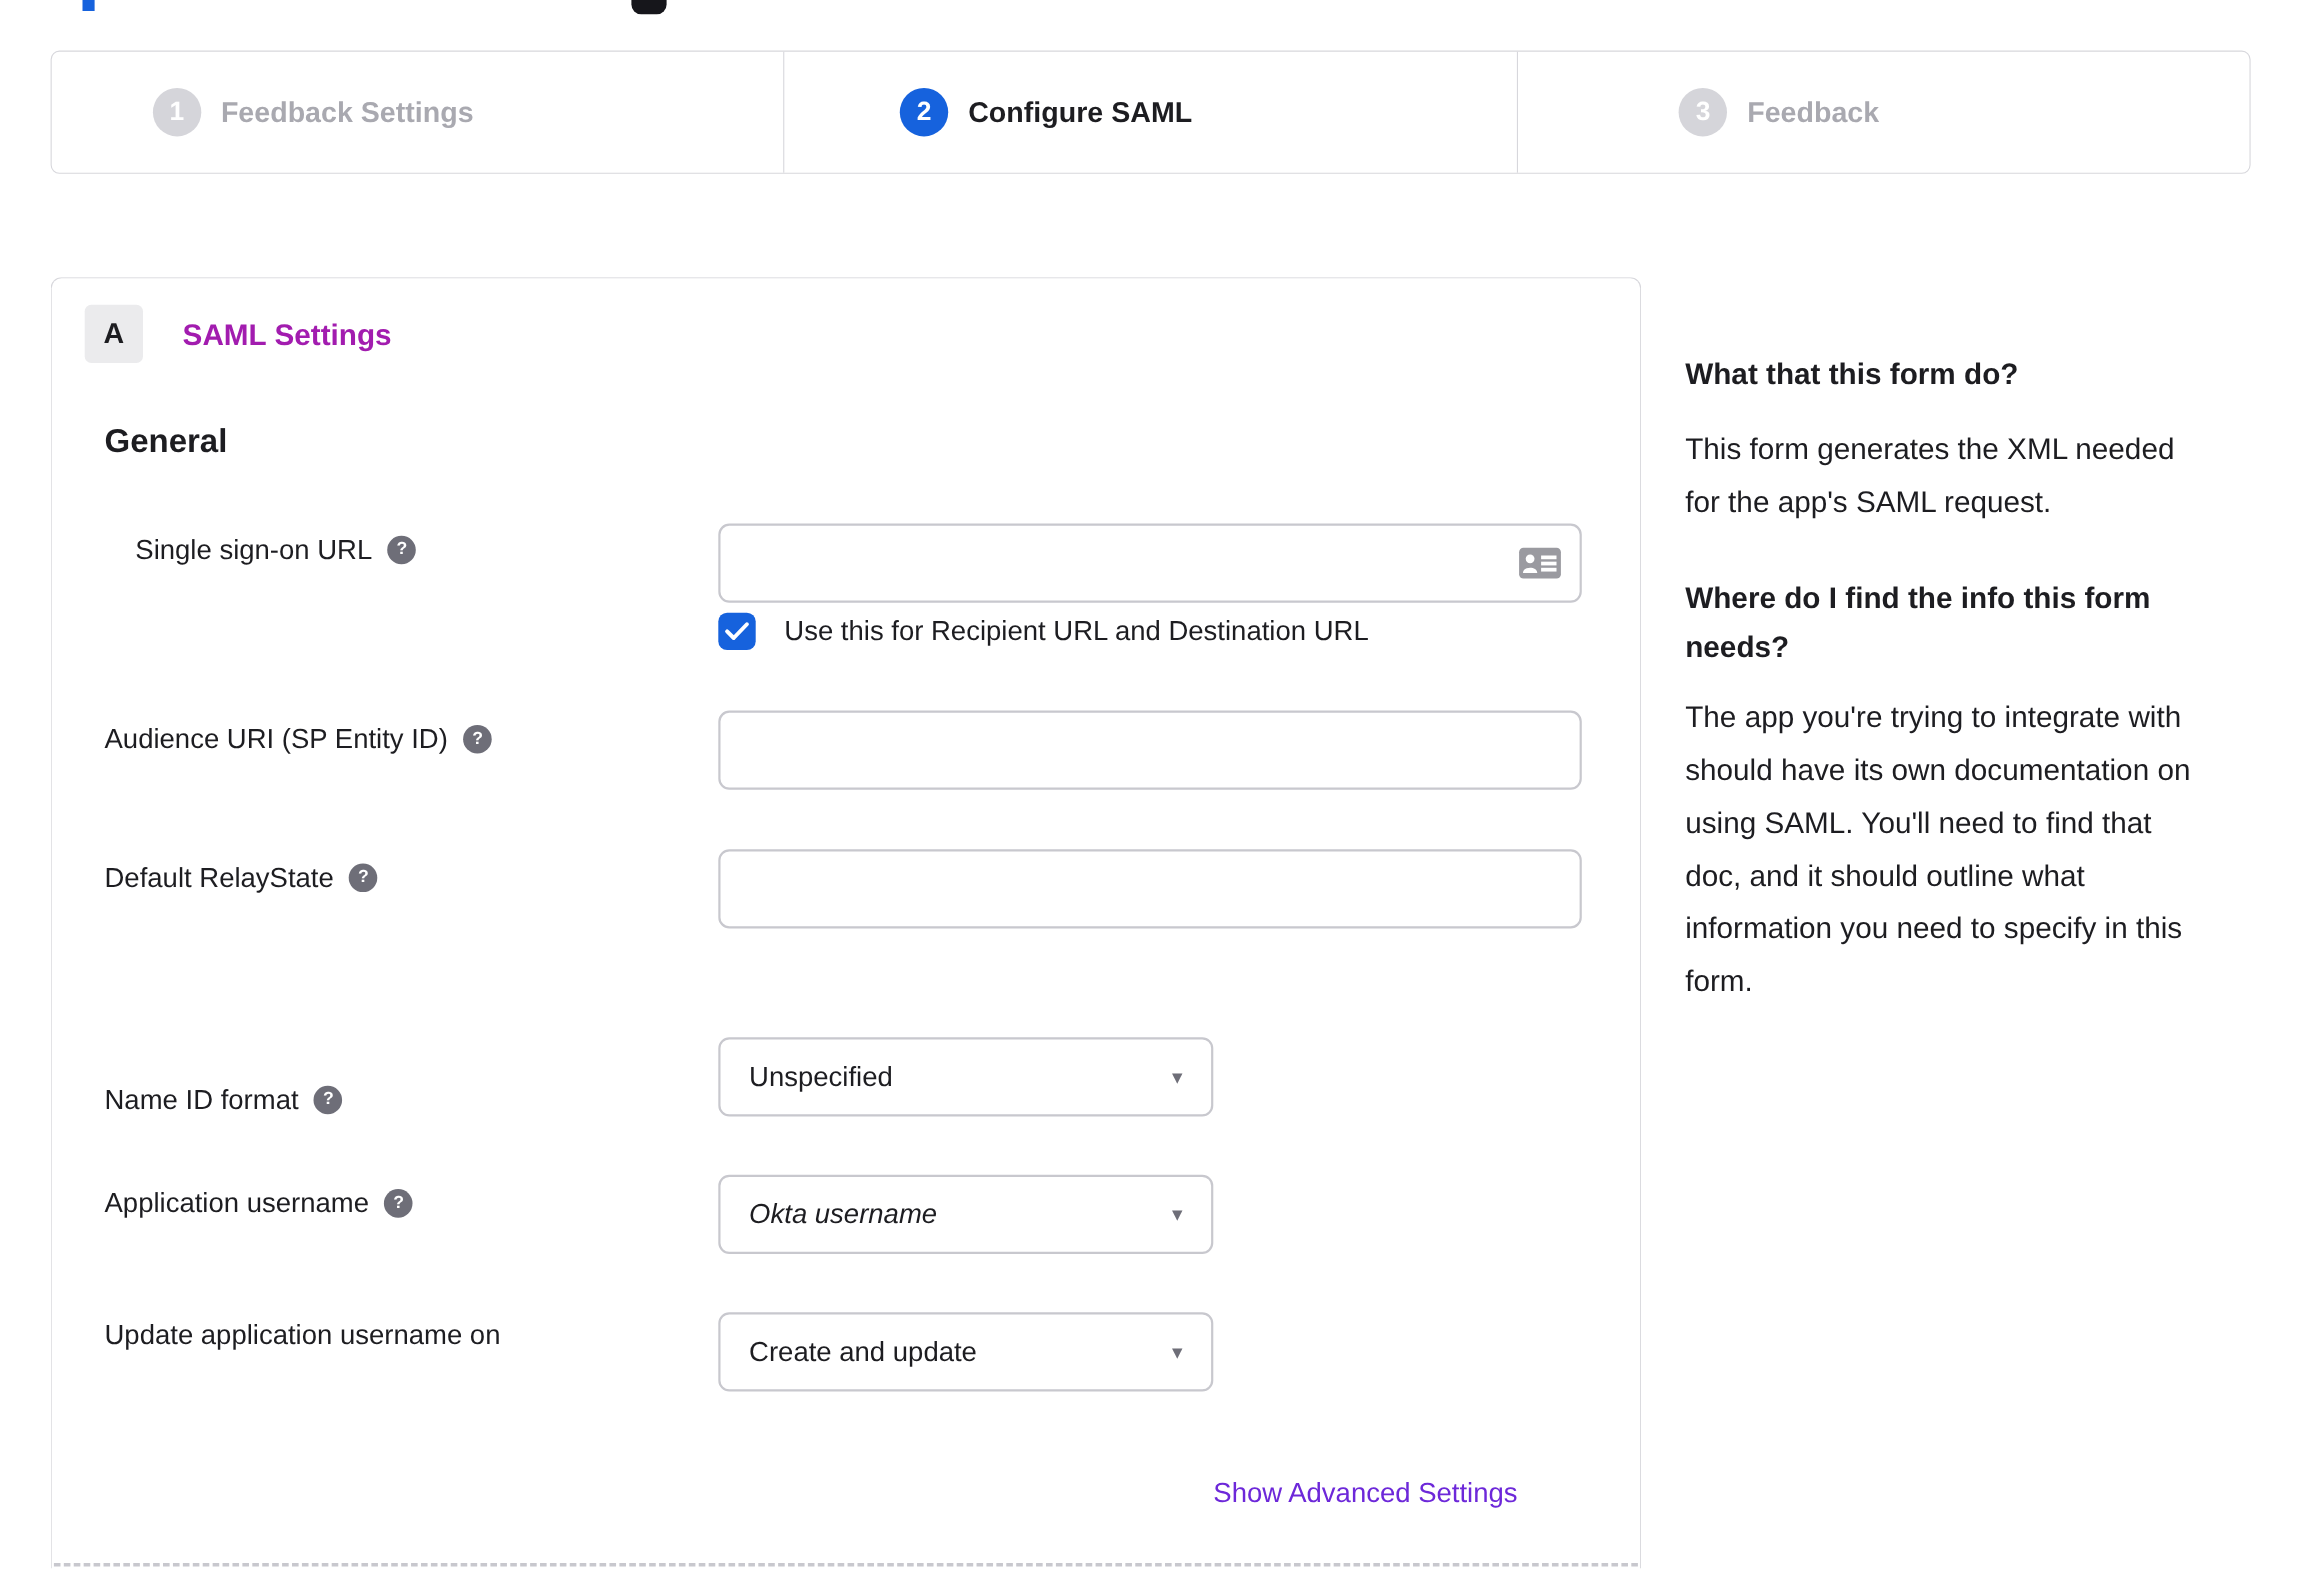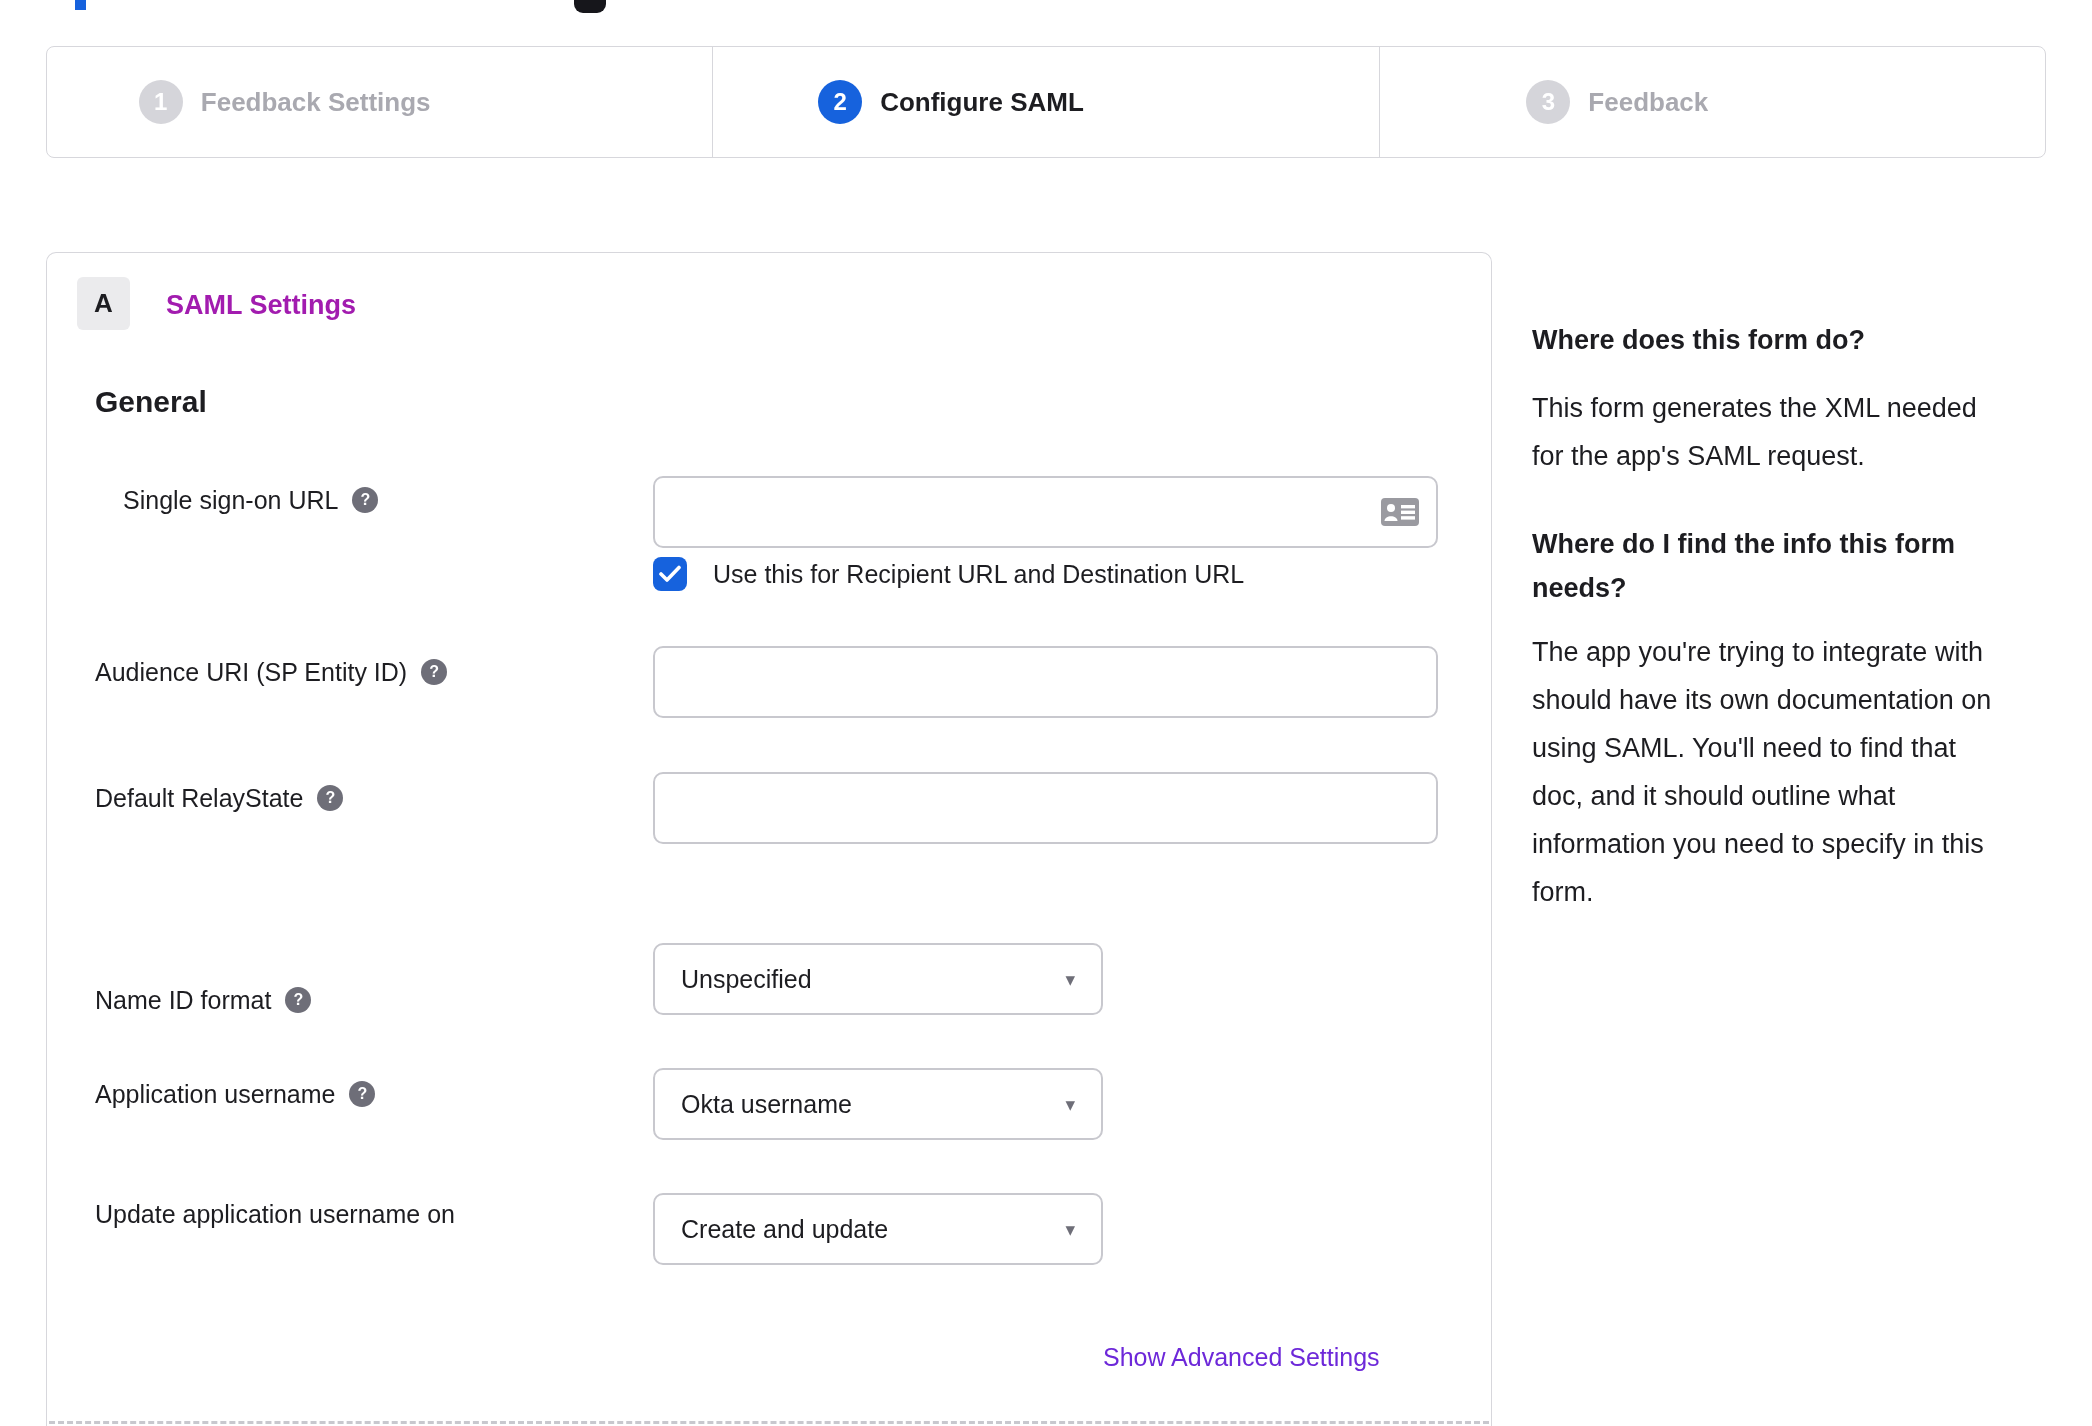--- a/index.html
+++ b/index.html
@@ -231,40 +231,40 @@
     </div>
     <div class="select-box" style="top: 690px;">
       <span class="select-value">Unspecified</span>
       <span class="select-caret">▾</span>
     </div>
 
     <div class="label-row" style="top: 826px;">
       <span class="field-label">Application username</span>
       <span class="help-icon">?</span>
     </div>
-    <div class="select-box" style="top: 815px;">
+    <div class="select-box" style="top: 815px; font-style: italic;">
       <span class="select-value">Okta username</span>
       <span class="select-caret">▾</span>
     </div>
 
     <div class="label-row" style="top: 946px;">
       <span class="field-label">Update application username on</span>
     </div>
     <div class="select-box" style="top: 940px;">
       <span class="select-value">Create and update</span>
       <span class="select-caret">▾</span>
     </div>
 
     <a class="advanced-link">Show Advanced Settings</a>
 
     <div class="dashed-divider"></div>
   </div>
 
   <div class="help-panel">
-    <div class="help-q-title hq1t">Where does this form do?</div>
+    <div class="help-q-title hq1t">What that this form do?</div>
     <div class="help-q-body hq1b">This form generates the XML needed
 for the app's SAML request.</div>
     <div class="help-q-title hq2t">Where do I find the info this form
 needs?</div>
     <div class="help-q-body hq2b">The app you're trying to integrate with
 should have its own documentation on
 using SAML. You'll need to find that
 doc, and it should outline what
 information you need to specify in this
 form.</div>

